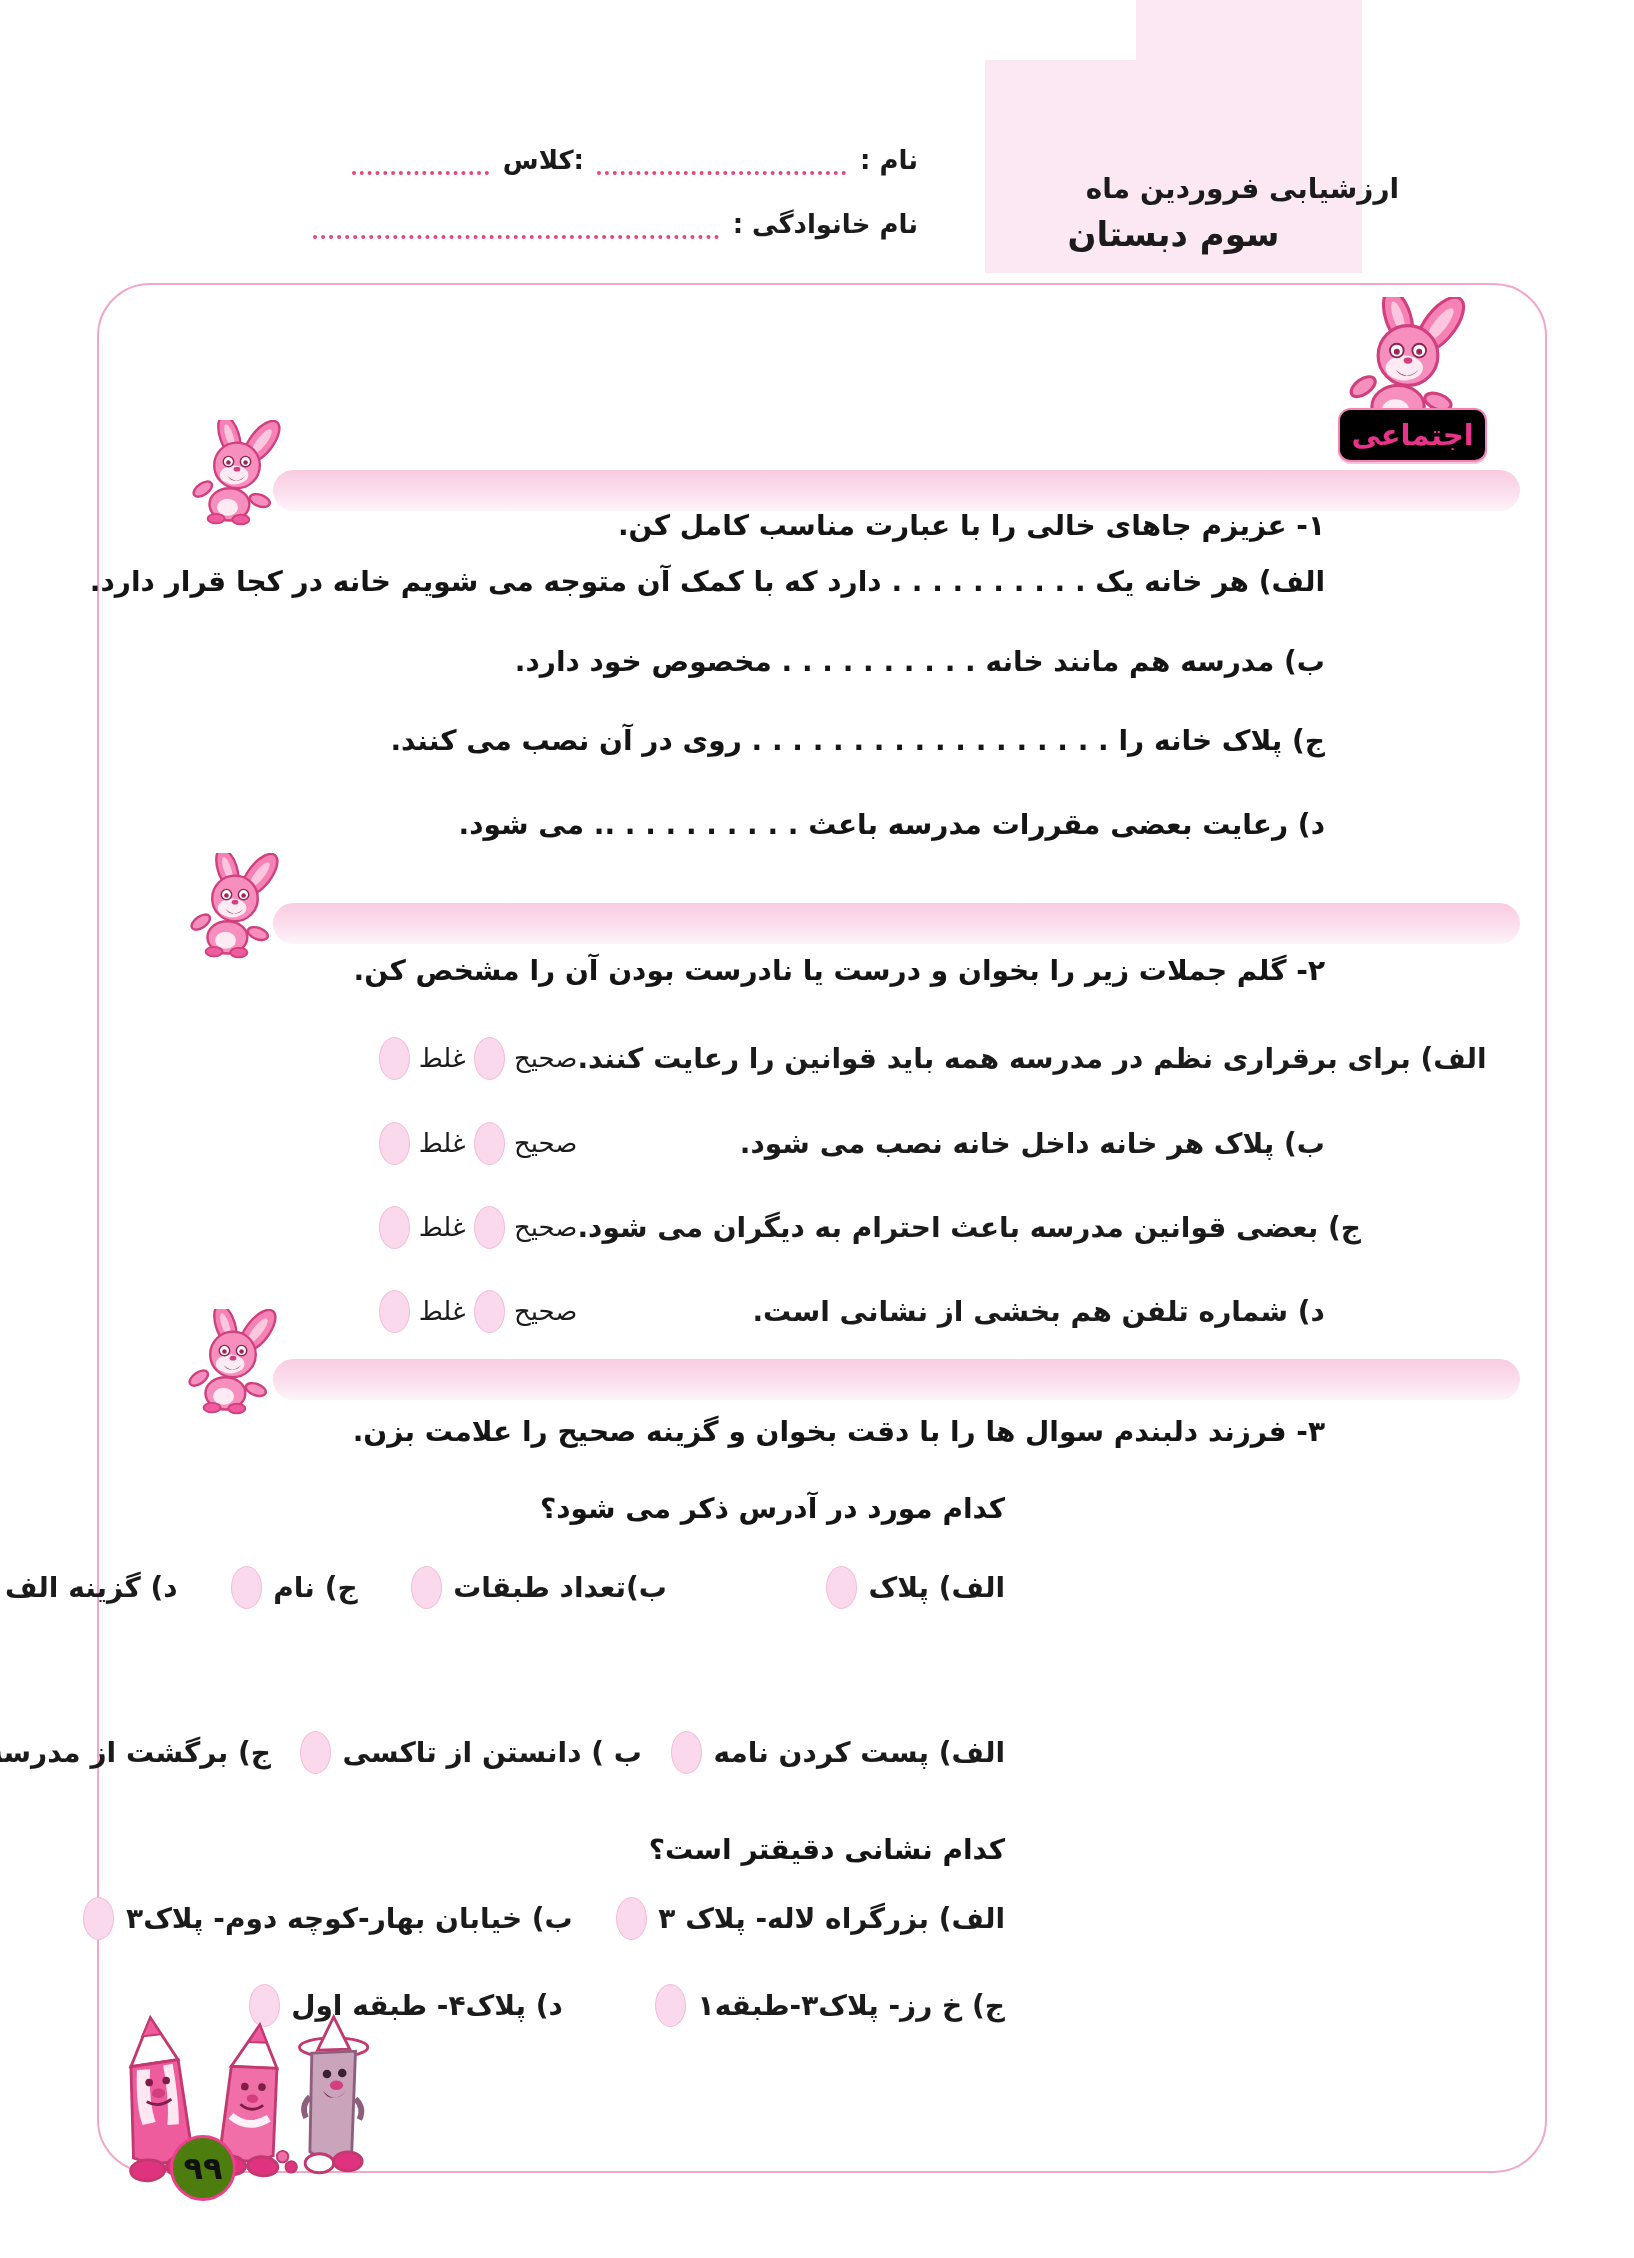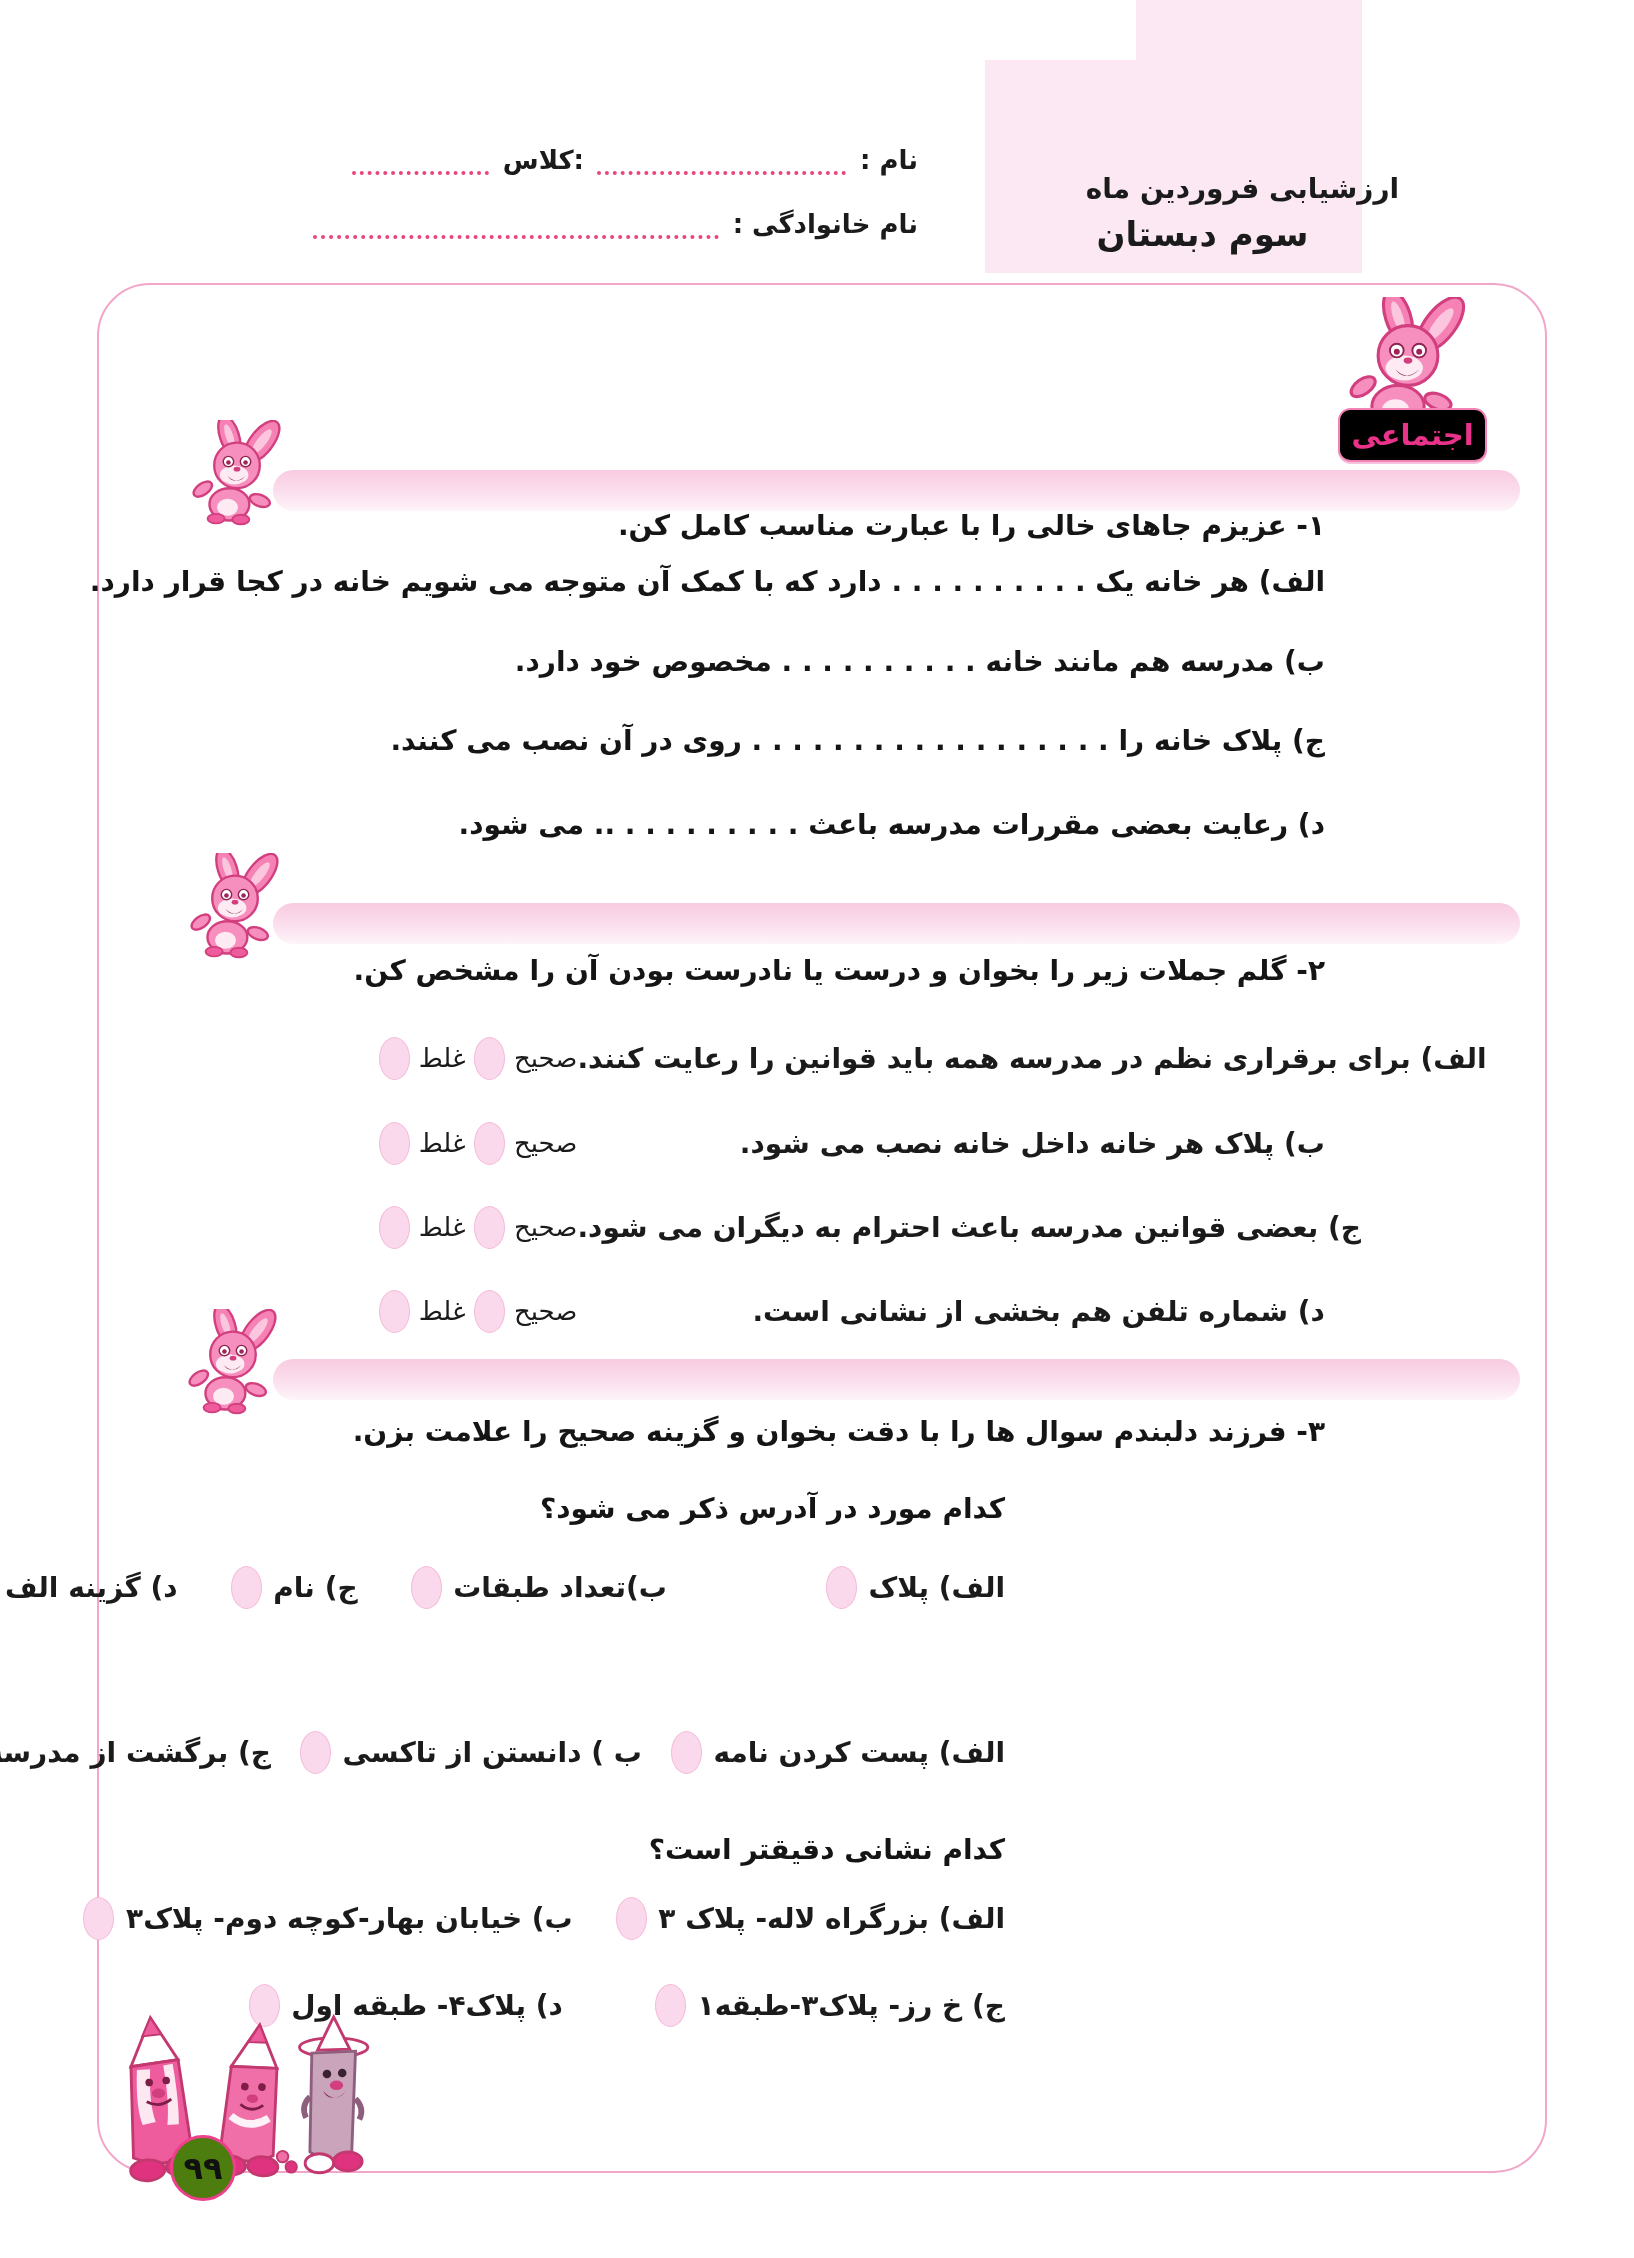--- a/index.html
+++ b/index.html
@@ -4,21 +4,21 @@
 <style>
   html,body{margin:0;padding:0;background:#fff;}
   .page{position:relative;width:1635px;height:2258px;background:#ffffff;overflow:hidden;
         font-family:"DejaVu Sans",sans-serif;color:#1b1b1b;}
   
   .header-box{position:absolute;left:985px;top:0;width:377px;height:273px;background:#fce8f3;}
   .header-notch{position:absolute;left:985px;top:0;width:151px;height:60px;background:#ffffff;}
   .header-eval{position:absolute;left:985px;top:172px;width:435px;text-align:center;
                font-size:28px;font-weight:600;direction:rtl;margin-left:40px;}
   .header-grade{position:absolute;left:985px;top:214px;width:377px;text-align:center;
-                font-size:34px;font-weight:800;direction:rtl;padding-left:29px;}
+                font-size:34px;font-weight:800;direction:rtl;}
   .name-row{position:absolute;display:flex;direction:rtl;align-items:flex-end;gap:13.5px;
             font-size:26px;font-weight:700;}
   .dotline{display:inline-block;height:19.3px;border-bottom:4.8px dotted #e8457f;}
   
   .main-box{position:absolute;left:97px;top:283px;width:1446px;height:1886px;
             border:2.9px solid #f2a6c9;border-radius:53px;background:#fff;}
   
   .badge{position:absolute;left:1338px;top:408px;width:145px;height:50px;background:#000000;
          border:2.9px solid #f283b4;border-radius:12.6px;display:flex;align-items:center;justify-content:center;
          font-size:29px;font-weight:800;color:#e93289;direction:rtl;box-shadow:0 1.9px 0 #f6c3dc;}

